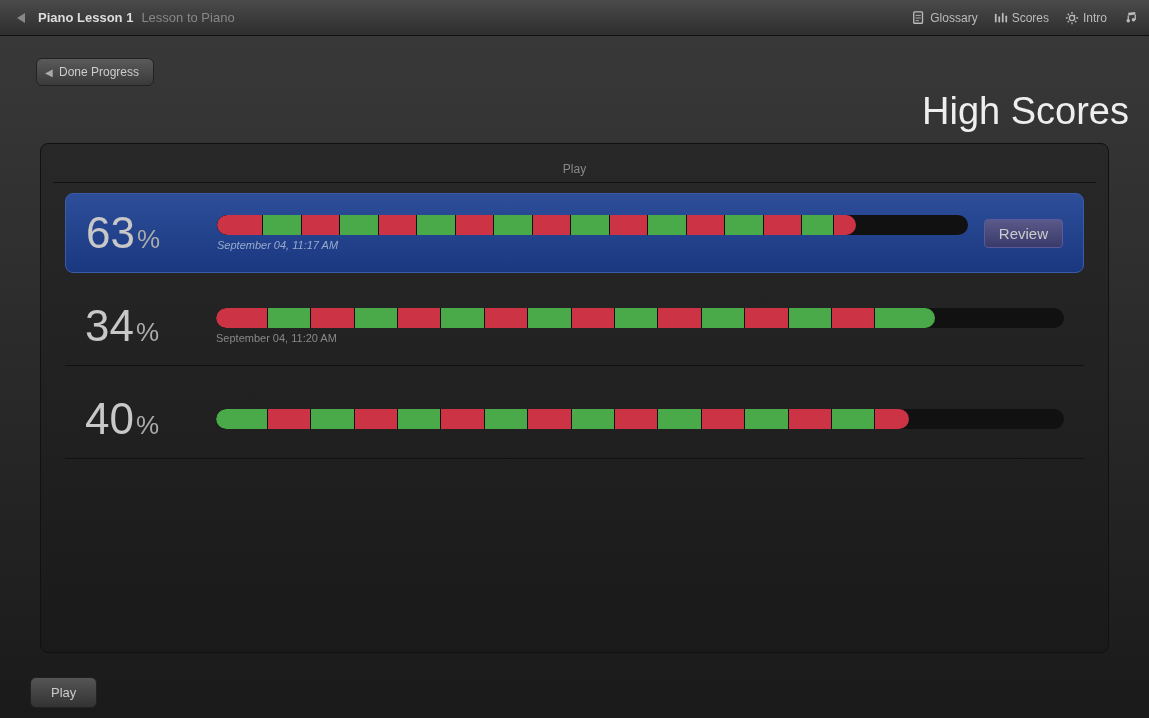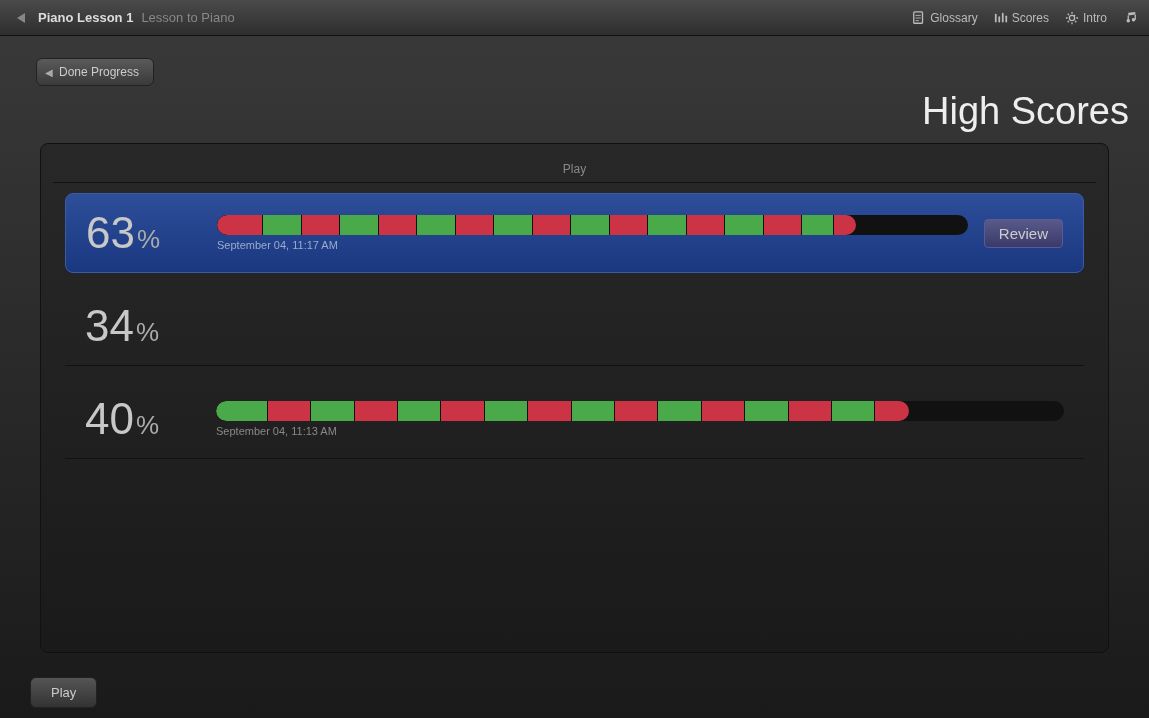--- a/index.html
+++ b/index.html
@@ -213,30 +213,51 @@
           <div style="width:5%;background:#cc3344;height:100%;"></div>
           <div style="width:5%;background:#4aaa4a;height:100%;"></div>
           <div style="width:5%;background:#cc3344;height:100%;"></div>
           <div style="width:5%;background:#4aaa4a;height:100%;"></div>
           <div style="width:5%;background:#cc3344;height:100%;"></div>
           <div style="width:5%;background:#4aaa4a;height:100%;"></div>
           <div style="width:5%;background:#cc3344;height:100%;"></div>
           <div style="width:4%;background:#4aaa4a;height:100%;"></div>
           <div style="width:3%;background:#cc3344;height:100%;border-radius:0 10px 10px 0;"></div>
         </div>
-        <div style="font-size:11px;color:#99aacc;margin-top:4px;">September 04, 11:17 AM</div>
+        <div style="font-size:11px;color:#99aacc;margin-top:4px;font-style:italic;">September 04, 11:17 AM</div>
       </div>
       <button style="background:linear-gradient(180deg,#5a5a8a 0%,#3a3a6a 100%);border:1px solid #5a5a9a;border-radius:4px;color:#ccc;font-size:15px;padding:5px 14px;cursor:pointer;">Review</button>
     </div>
 
     <div class="score-row" style="margin:14px 12px 4px 12px;padding:14px 20px;display:flex;align-items:center;gap:16px;">
       <div style="font-size:44px;font-weight:100;color:#c8c8c8;min-width:115px;display:flex;align-items:baseline;gap:2px;">
         <span>34</span>
           <span style="font-size:26px;color:#aaa;">%</span>
       </div>
+      <div style="flex:1;">
+        <div style="height:20px;border-radius:10px;overflow:hidden;display:flex;background:#111;gap:1px;">
+          <div style="width:6%;background:#cc3344;height:100%;border-radius:10px 0 0 10px;"></div>
+          <div style="width:5%;background:#4aaa4a;height:100%;"></div>
+          <div style="width:5%;background:#cc3344;height:100%;"></div>
+          <div style="width:5%;background:#4aaa4a;height:100%;"></div>
+          <div style="width:5%;background:#cc3344;height:100%;"></div>
+          <div style="width:5%;background:#4aaa4a;height:100%;"></div>
+          <div style="width:5%;background:#cc3344;height:100%;"></div>
+          <div style="width:5%;background:#4aaa4a;height:100%;"></div>
+          <div style="width:5%;background:#cc3344;height:100%;"></div>
+          <div style="width:5%;background:#4aaa4a;height:100%;"></div>
+          <div style="width:5%;background:#cc3344;height:100%;"></div>
+          <div style="width:5%;background:#4aaa4a;height:100%;"></div>
+          <div style="width:5%;background:#cc3344;height:100%;"></div>
+          <div style="width:5%;background:#4aaa4a;height:100%;"></div>
+          <div style="width:5%;background:#cc3344;height:100%;"></div>
+          <div style="width:7%;background:#4aaa4a;height:100%;border-radius:0 10px 10px 0;"></div>
+        </div>
+        <div style="font-size:11px;color:#888;margin-top:4px;">September 04, 11:20 AM</div>
+      </div>
     </div>
 
     <div class="score-row" style="margin:14px 12px 4px 12px;padding:14px 20px;display:flex;align-items:center;gap:16px;">
       <div style="font-size:44px;font-weight:100;color:#c8c8c8;min-width:115px;display:flex;align-items:baseline;gap:2px;">
         <span>40</span>
           <span style="font-size:26px;color:#aaa;">%</span>
       </div>
       <div style="flex:1;">
         <div style="height:20px;border-radius:10px;overflow:hidden;display:flex;background:#111;gap:1px;">
           <div style="width:6%;background:#4aaa4a;height:100%;border-radius:10px 0 0 10px;"></div>
@@ -249,21 +270,20 @@
           <div style="width:5%;background:#cc3344;height:100%;"></div>
           <div style="width:5%;background:#4aaa4a;height:100%;"></div>
           <div style="width:5%;background:#cc3344;height:100%;"></div>
           <div style="width:5%;background:#4aaa4a;height:100%;"></div>
           <div style="width:5%;background:#cc3344;height:100%;"></div>
           <div style="width:5%;background:#4aaa4a;height:100%;"></div>
           <div style="width:5%;background:#cc3344;height:100%;"></div>
           <div style="width:5%;background:#4aaa4a;height:100%;"></div>
           <div style="width:4%;background:#cc3344;height:100%;border-radius:0 10px 10px 0;"></div>
         </div>
-        <div style="font-size:11px;color:#888;margin-top:4px;">September 04, 11:13 AM</div>
       </div>
     </div>
 
   </div>
 
   <div id="bottom-bar" style="position:absolute;bottom:0;left:0;right:0;height:52px;display:flex;align-items:center;justify-content:space-between;padding:0 30px;">
     <button style="background:linear-gradient(180deg,#555 0%,#333 100%);border:1px solid #222;border-radius:6px;color:#ccc;font-size:13px;padding:7px 20px;cursor:pointer;">Play</button>
   </div>
 
 </div>

